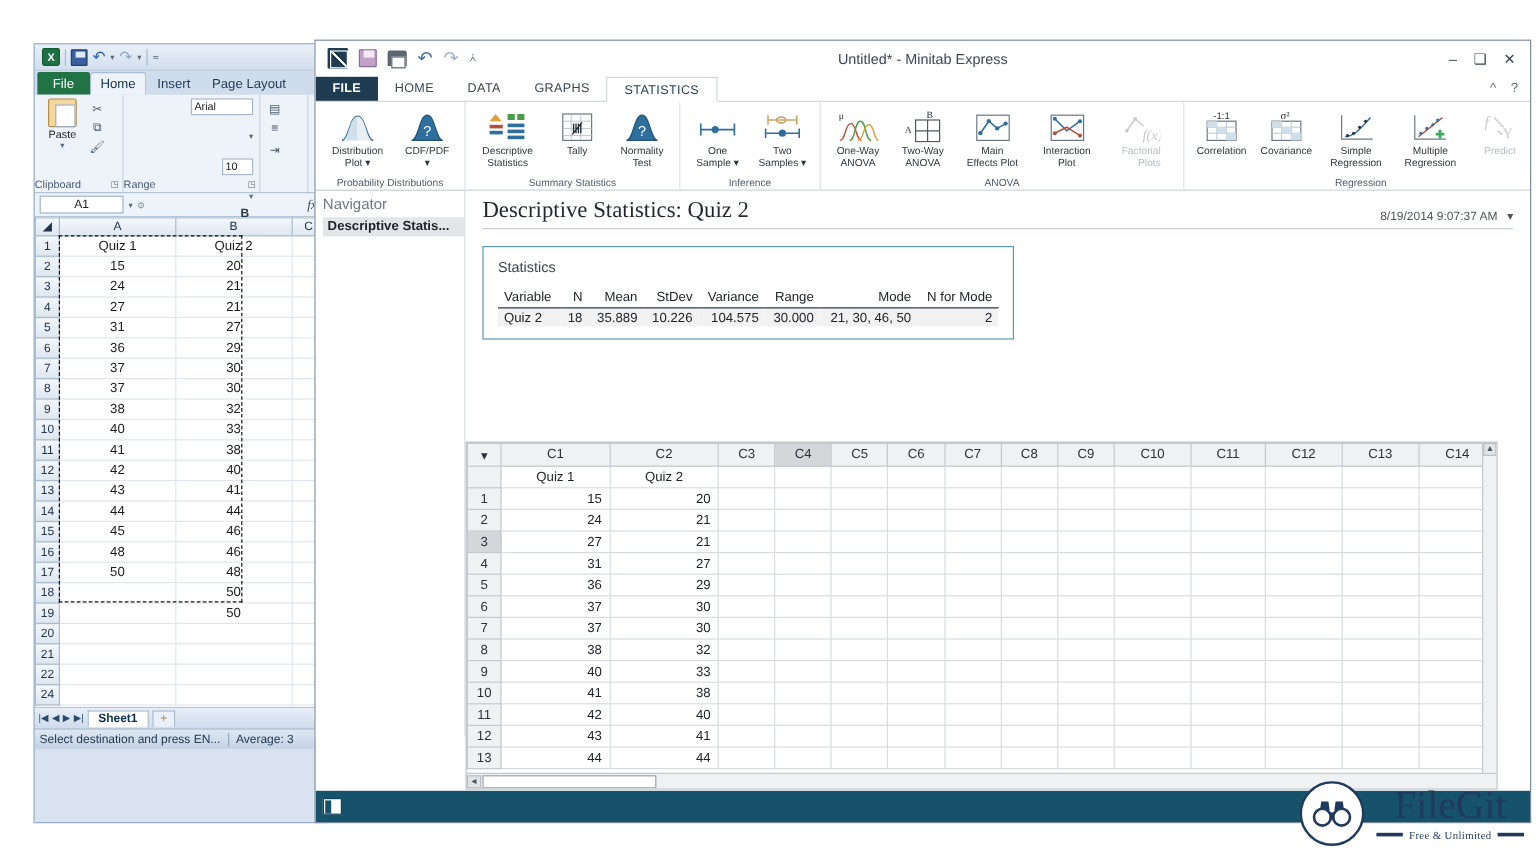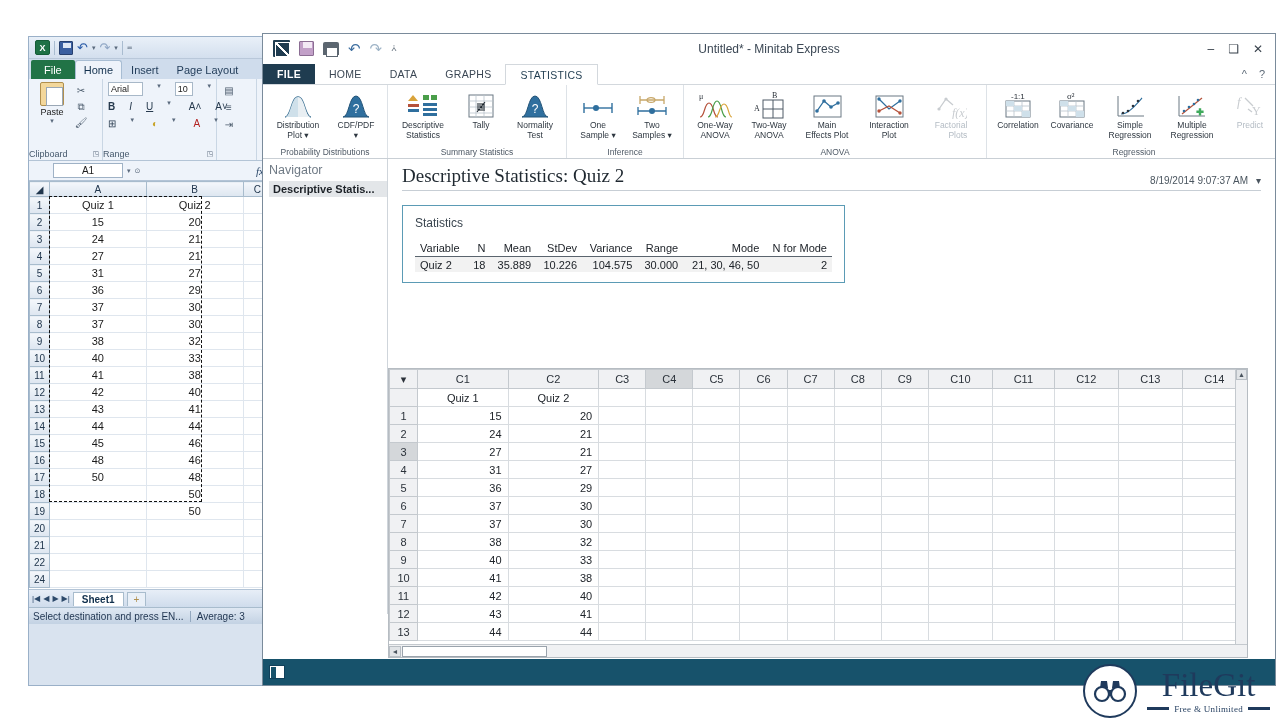--- a/index.html
+++ b/index.html
@@ -49,33 +49,33 @@
     display:flex;font-size:10px;position:relative;
   }
   .xl-grp{position:relative;padding:3px 5px 0 5px;border-right:1px solid #c9d6e4;height:100%;}
   .xl-grp-label{position:absolute;bottom:1px;left:0;right:0;text-align:left;font-size:9px;color:#45586c;}
   .xl-clip{display:flex;gap:4px;}
   .paste-btn{display:flex;flex-direction:column;align-items:center;width:36px;}
   .paste-ico{width:24px;height:24px;background:#f3d79b;border:1px solid #b08f4e;border-radius:2px;position:relative;margin-bottom:1px;}
   .paste-ico:after{content:"";position:absolute;left:5px;top:4px;width:15px;height:17px;background:#fff;border:1px solid #9aa7b5;}
   .mini-col{display:flex;flex-direction:column;gap:3px;padding-top:2px;}
   .mini-ico{width:14px;height:13px;display:flex;align-items:center;justify-content:center;font-size:10px;color:#4a5a6b;}
-  .xl-font-row{display:flex;align-items:flex-start;gap:14px;margin-bottom:3px;}
+  .xl-font-row{display:flex;align-items:flex-end;gap:14px;margin-bottom:3px;flex-direction:column;}
   .xl-input{
     height:14px;border:1px solid #a8b8c8;background:#fff;font-size:9px;
     display:flex;align-items:center;padding:0 2px;color:#222;
   }
   .xl-btn{width:14px;height:14px;display:flex;align-items:center;justify-content:center;font-size:10px;color:#26394d;}
   .xl-btn.b{font-weight:bold;} .xl-btn.i{font-style:italic;} .xl-btn.u{text-decoration:underline;}
 
   .xl-namebar{
     height:20px;background:#eef3fa;border-bottom:1px solid #b3c4d6;
     display:flex;align-items:center;padding:0 4px;gap:4px;
   }
-  .xl-namebox{width:70px;height:15px;border:1px solid #9fb2c6;background:#fff;font-size:10px;display:flex;align-items:center;justify-content:center;margin-left:20px;}
+  .xl-namebox{width:70px;height:15px;border:1px solid #9fb2c6;background:#fff;font-size:10px;display:flex;align-items:center;justify-content:center;}
   .xl-fx{font-style:italic;font-size:11px;color:#2d4a6b;margin-left:auto;padding-right:4px;font-family:"Liberation Serif",serif;}
 
   .xl-grid{position:relative;background:#fff;height:408px;overflow:hidden;}
   .xl-grid table{border-collapse:collapse;width:100%;font-size:11px;}
   .xl-grid th{
     background:linear-gradient(#f4f7fb,#dde6f0);border:1px solid #a8bccd;
     font-weight:normal;color:#20364d;height:15px;font-size:10px;
   }
   .xl-grid td{border:1px solid #dfe6ee;height:17px;text-align:center;color:#1c1c1c;}
   .xl-grid td.rowhdr{
@@ -230,21 +230,21 @@
   }
   .mt-taskicon{
     width:16px;height:14px;background:#fff;border:1px solid #11405a;position:relative;
   }
   .mt-taskicon:after{
     content:"";position:absolute;left:1px;top:1px;width:5px;height:11px;background:#17526b;
   }
 
   
   #filegit{
-    position:absolute;right:10px;bottom:2px;display:flex;align-items:center;gap:10px;
+    position:absolute;right:10px;bottom:15px;display:flex;align-items:center;gap:10px;
   }
   .fg-circle{
     width:54px;height:54px;border-radius:50%;border:2px solid #1f3a5c;
     display:flex;align-items:center;justify-content:center;background:#fff;
   }
   .fg-text{display:flex;flex-direction:column;align-items:center;}
   .fg-name{
     font-family:"Liberation Serif",serif;font-size:33px;color:#1f3a5c;line-height:33px;
   }
   .fg-tag{display:flex;align-items:center;gap:5px;margin-top:2px;}

